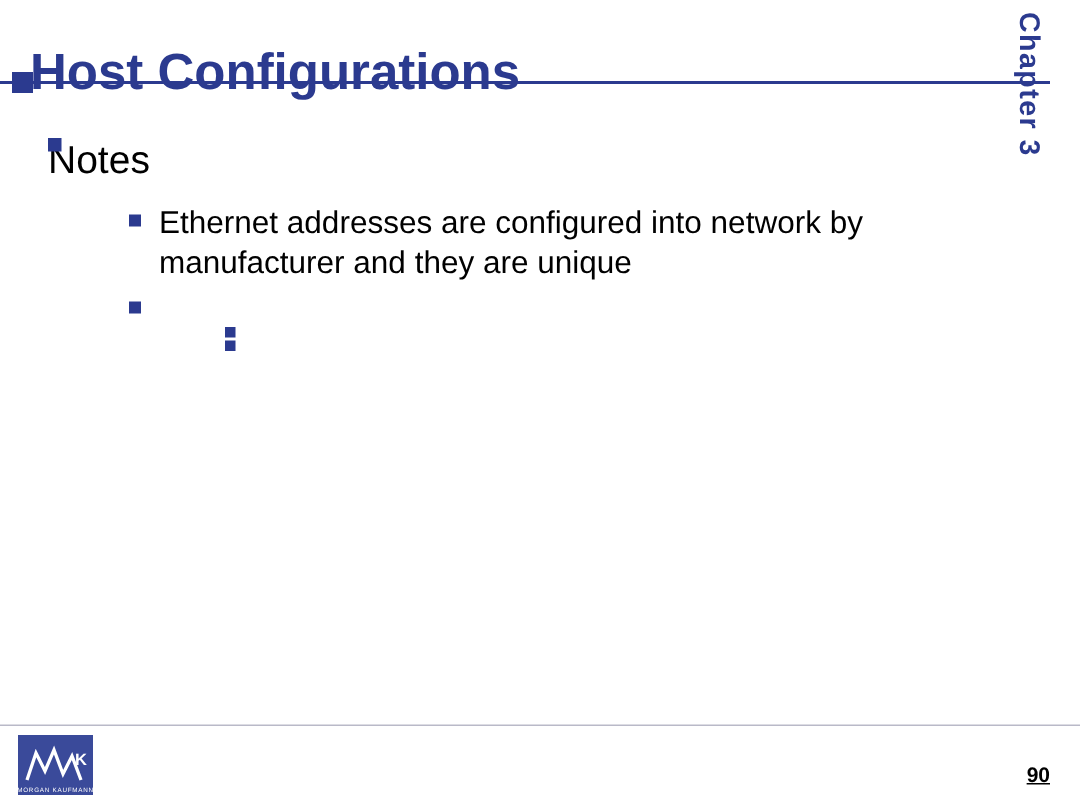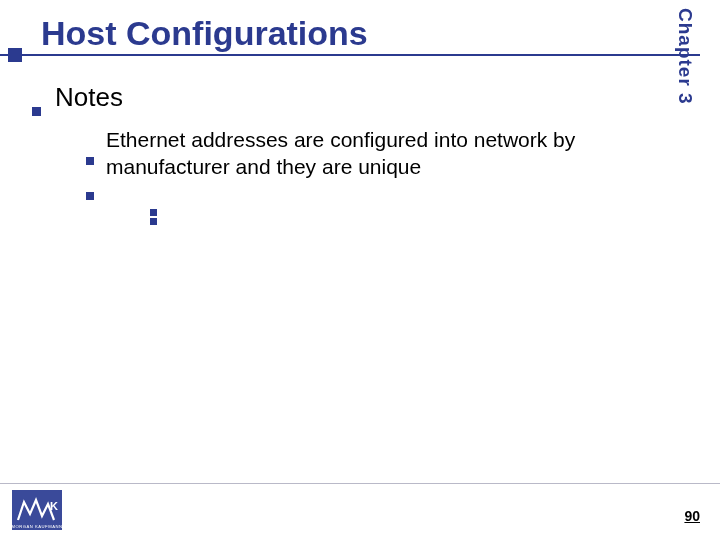--- a/index.html
+++ b/index.html
@@ -10,24 +10,23 @@
     position: relative;
   }
   .slide {
     width: 720px;
     height: 540px;
     position: relative;
     background: #fff;
   }
   .title-bar {
     position: absolute;
-    top: 14px;
+    top: 29px;
     left: 20px;
     right: 72px;
-    margin-left: 21px;
   }
   .title {
     font-size: 34px;
     font-weight: bold;
     color: #2b3a8f;
     padding-bottom: 6px;
   }
   .title-rule {
     border: none;
     border-top: 2px solid #2b3a8f;
@@ -64,27 +63,28 @@
     top: 82px;
     left: 32px;
     right: 40px;
     color: #000;
   }
   .lvl1 {
     font-size: 26px;
     margin-bottom: 14px;
     display: flex;
     align-items: baseline;
+    flex-direction: column;
   }
   .lvl2 {
     font-size: 21px;
     margin-left: 54px;
     margin-bottom: 4px;
     display: flex;
-    align-items: center;
+    align-items: flex-start;
     line-height: 1.28;
   }
   .lvl3 {
     font-size: 17px;
     margin-left: 118px;
     margin-bottom: 2px;
     display: flex;
     align-items: baseline;
     line-height: 1.3;
   }

